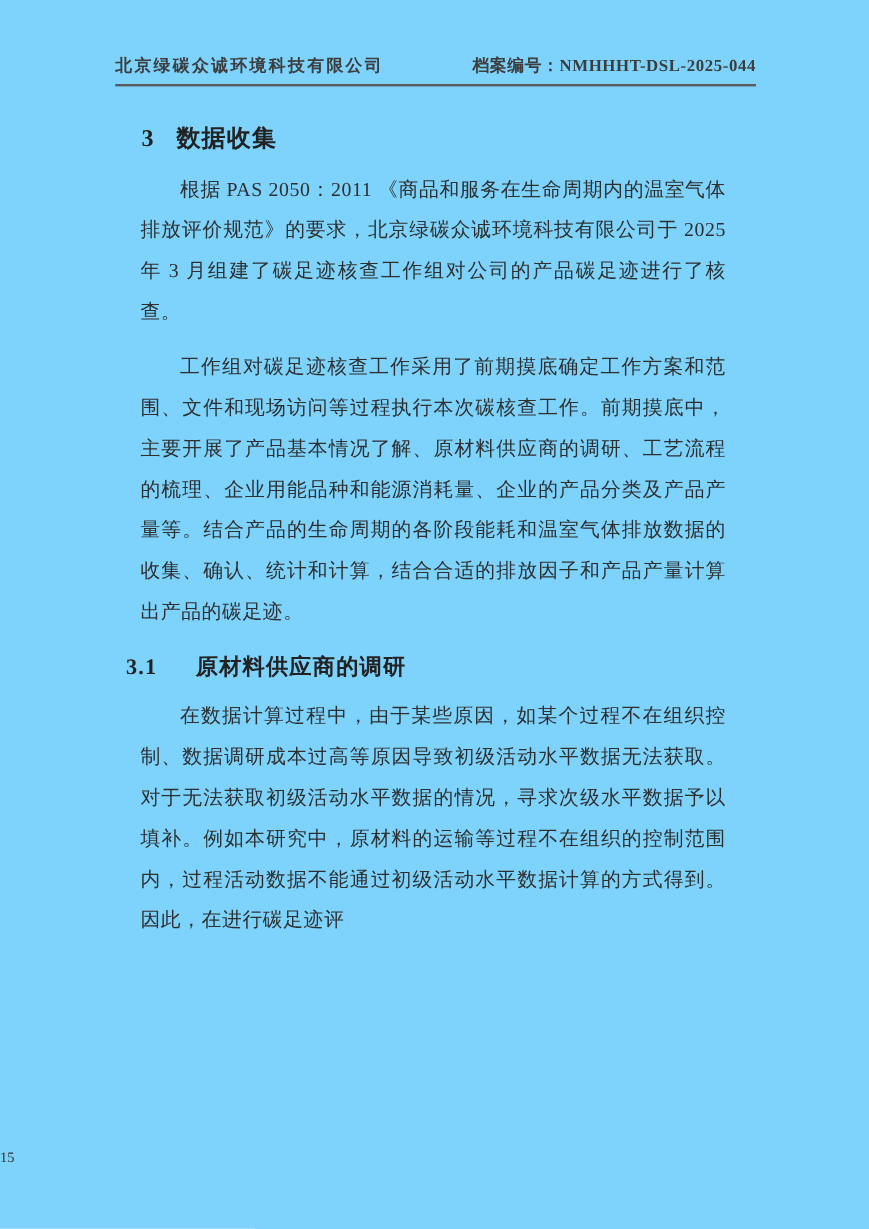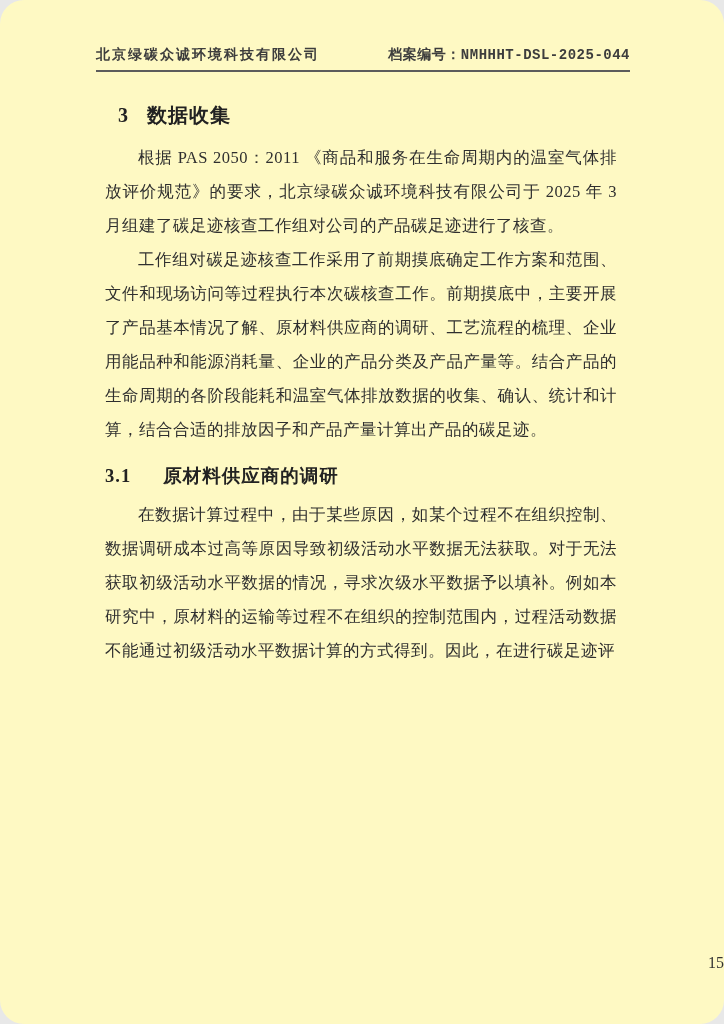--- a/index.html
+++ b/index.html
@@ -1,73 +1,72 @@
 <!DOCTYPE html>
 <html lang="zh"><head>
 <meta charset="utf-8">
 <style>
   html,body{margin:0;padding:0;background:#e8e8e8;}
   .page{
     position:relative;
     width:724px;height:1024px;
     margin:0 auto;
-    background:#fef9c3;
+    background:#7dd3fc;
     box-sizing:border-box;
     overflow:hidden;
     font-family:"Liberation Serif","DejaVu Serif",serif;
     color:#2f2f2f;
-    border-radius:24px;
   }
   .header{
     display:flex;
     justify-content:space-between;
     align-items:flex-end;
     margin:46px 94px 0 96px;
     padding-bottom:6px;
     border-bottom:2px solid #5c5c5c;
     font-size:14px;
     font-weight:bold;
     color:#3d3d3d;
     letter-spacing:2px;
     white-space:nowrap;
   }
-  .header .archive{letter-spacing:0.5px;font-family:Liberation Mono, monospace;}
+  .header .archive{letter-spacing:0.5px;}
   .content{margin:0 107px 0 105px;}
   h1.sec{
     font-size:20px;
     font-weight:bold;
     color:#222;
     margin:30px 0 12px 13px;
     letter-spacing:1px;
   }
   h1.sec .num{margin-right:18px;}
   h2.sec{
     font-size:18.5px;
     font-weight:bold;
     color:#222;
     margin:16px 0 10px 0;
     letter-spacing:1px;
   }
   h2.sec .num{margin-right:32px;}
   p.body-para{
-    margin:0;
+    margin:12px;
     font-size:16.5px;
     line-height:34px;
     letter-spacing:0.5px;
     text-align:justify;
     text-justify:inter-ideograph;
     text-indent:2em;
     color:#2f2f2f;
   }
   .footer{
     position:absolute;
     left:0;right:0;
     bottom:52px;
-    text-align:right;
-    font-size:16px;
+    text-align:left;
+    font-size:12px;
     color:#333;
   }
 </style>
 </head>
 <body>
 
 <div class="page">
 
   <div class="header">
     <span class="company">北京绿碳众诚环境科技有限公司</span>

